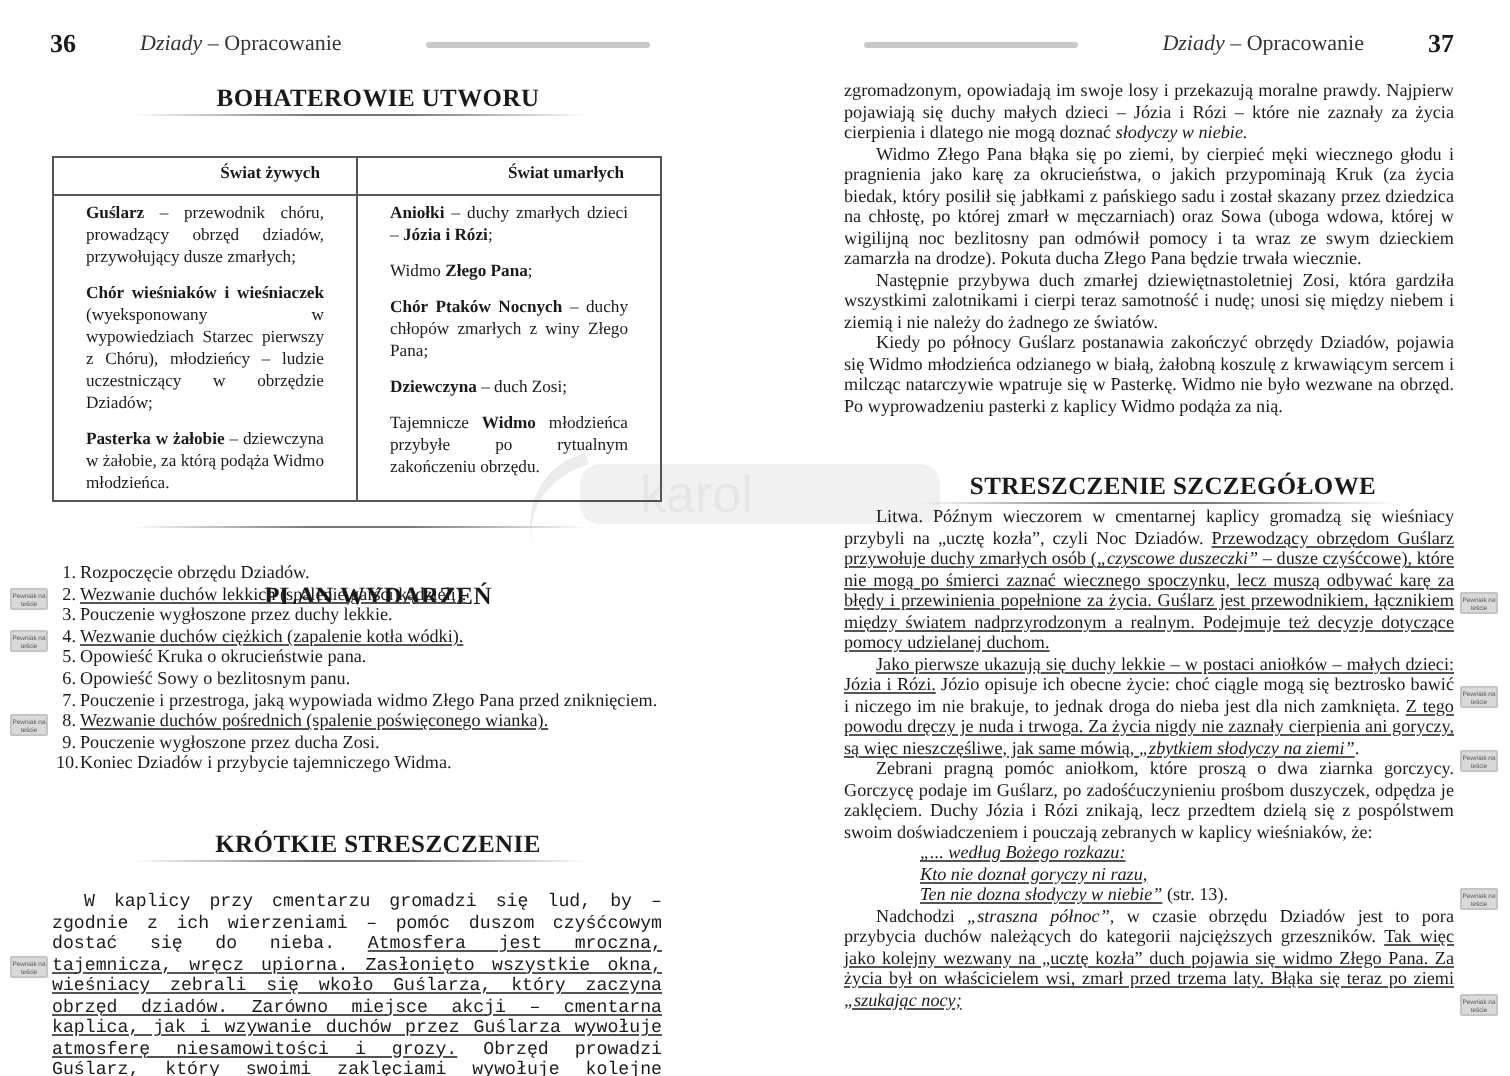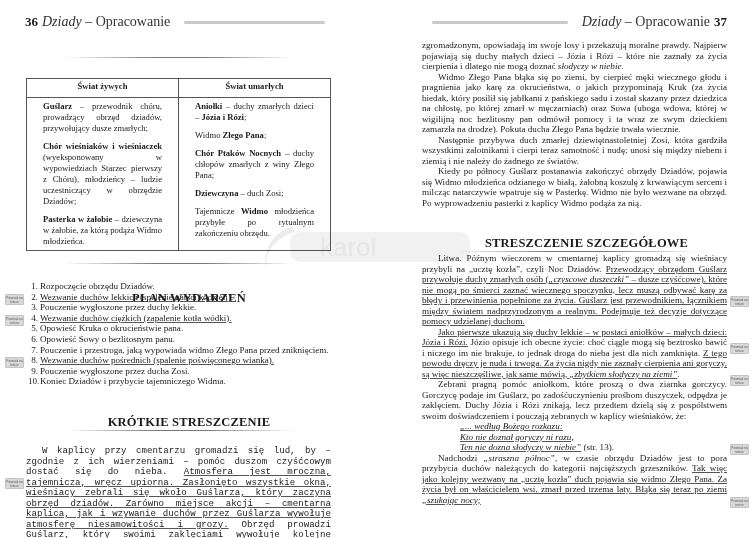--- a/index.html
+++ b/index.html
@@ -5,35 +5,35 @@
   html, body { margin: 0; padding: 0; }
   body {
     width: 755px; height: 538px; overflow: hidden; background: #ffffff;
     font-family: "Liberation Serif", "DejaVu Serif", serif; color: #1a1a1a;
     position: relative;
   }
   .page { position: absolute; top: 0; height: 538px; }
   .page-left { left: 0; width: 378px; }
   .page-right { left: 378px; width: 377px; }
 
-  .running-head { position: absolute; top: 14px; display: flex; align-items: center; font-size: 10px; white-space: nowrap; }
+  .running-head { position: absolute; top: 14px; display: flex; align-items: center; font-size: 10px; white-space: nowrap; gap: 28px; }
   .page-left .running-head { left: 25px; width: 310px; }
   .page-right .running-head { left: 44px; width: 305px; }
   .pnum { font-weight: bold; font-size: 13px; }
-  .rh-title { font-size: 14px; color: #333; margin: 0 4px; }
+  .rh-title { font-size: 11px; color: #333; margin: 0 4px; }
   .rh-title i { font-style: italic; }
   .rh-bar { flex: 1; height: 3px; background: #c9c9c9; border-radius: 2px; margin: 0 10px; }
 
   .sec-title { position: absolute; font-weight: bold; font-size: 12.5px; text-align: center; letter-spacing: 0.2px; }
   .sec-rule { position: absolute; height: 1px; background: linear-gradient(to right, rgba(120,120,120,0), #777 40%, #777 60%, rgba(120,120,120,0)); }
 
   
   .heroes { position: absolute; left: 26px; top: 78px; width: 305px; border-collapse: collapse; font-size: 8.6px; line-height: 1.28; }
   .heroes th, .heroes td { border: 1px solid #555; padding: 3px 16px; vertical-align: top; }
-  .heroes th { font-weight: bold; text-align: center; height: 14px; padding: 2px 0; }
+  .heroes th { font-weight: bold; text-align: right; height: 14px; padding: 2px 18px; }
   .heroes td { text-align: justify; }
   .heroes td p { margin: 0 0 7px 0; }
   .heroes td p:last-child { margin-bottom: 0; }
   .heroes b { font-weight: bold; }
 
   
   .plan { position: absolute; left: 28px; top: 281px; font-size: 9.1px; line-height: 10.6px; }
   .plan-item { display: flex; white-space: nowrap; position: relative; }
   .plan-item .num { width: 10px; text-align: right; margin-right: 2px; }
   .u { text-decoration: underline; text-decoration-color: #555; }
@@ -64,20 +64,21 @@
 <div class="wm-swoosh"></div>
 <div class="watermark">karol</div>
 
 <div class="page page-left">
   <div class="running-head">
     <span class="pnum">36</span>
     <span class="rh-title"><i>Dziady</i><span> – Opracowanie</span></span>
     <span class="rh-bar"></span>
   </div>
 
+  <div class="sec-title" style="left:0;width:378px;top:42px;">BOHATEROWIE UTWORU</div>
   <div class="sec-rule" style="left:65px;width:230px;top:57px;"></div>
 
   <table class="heroes">
     <thead>
       <tr>
         <th style="width:50%">Świat żywych</th>
         <th>Świat umarłych</th>
       </tr>
     </thead>
     <tbody>

